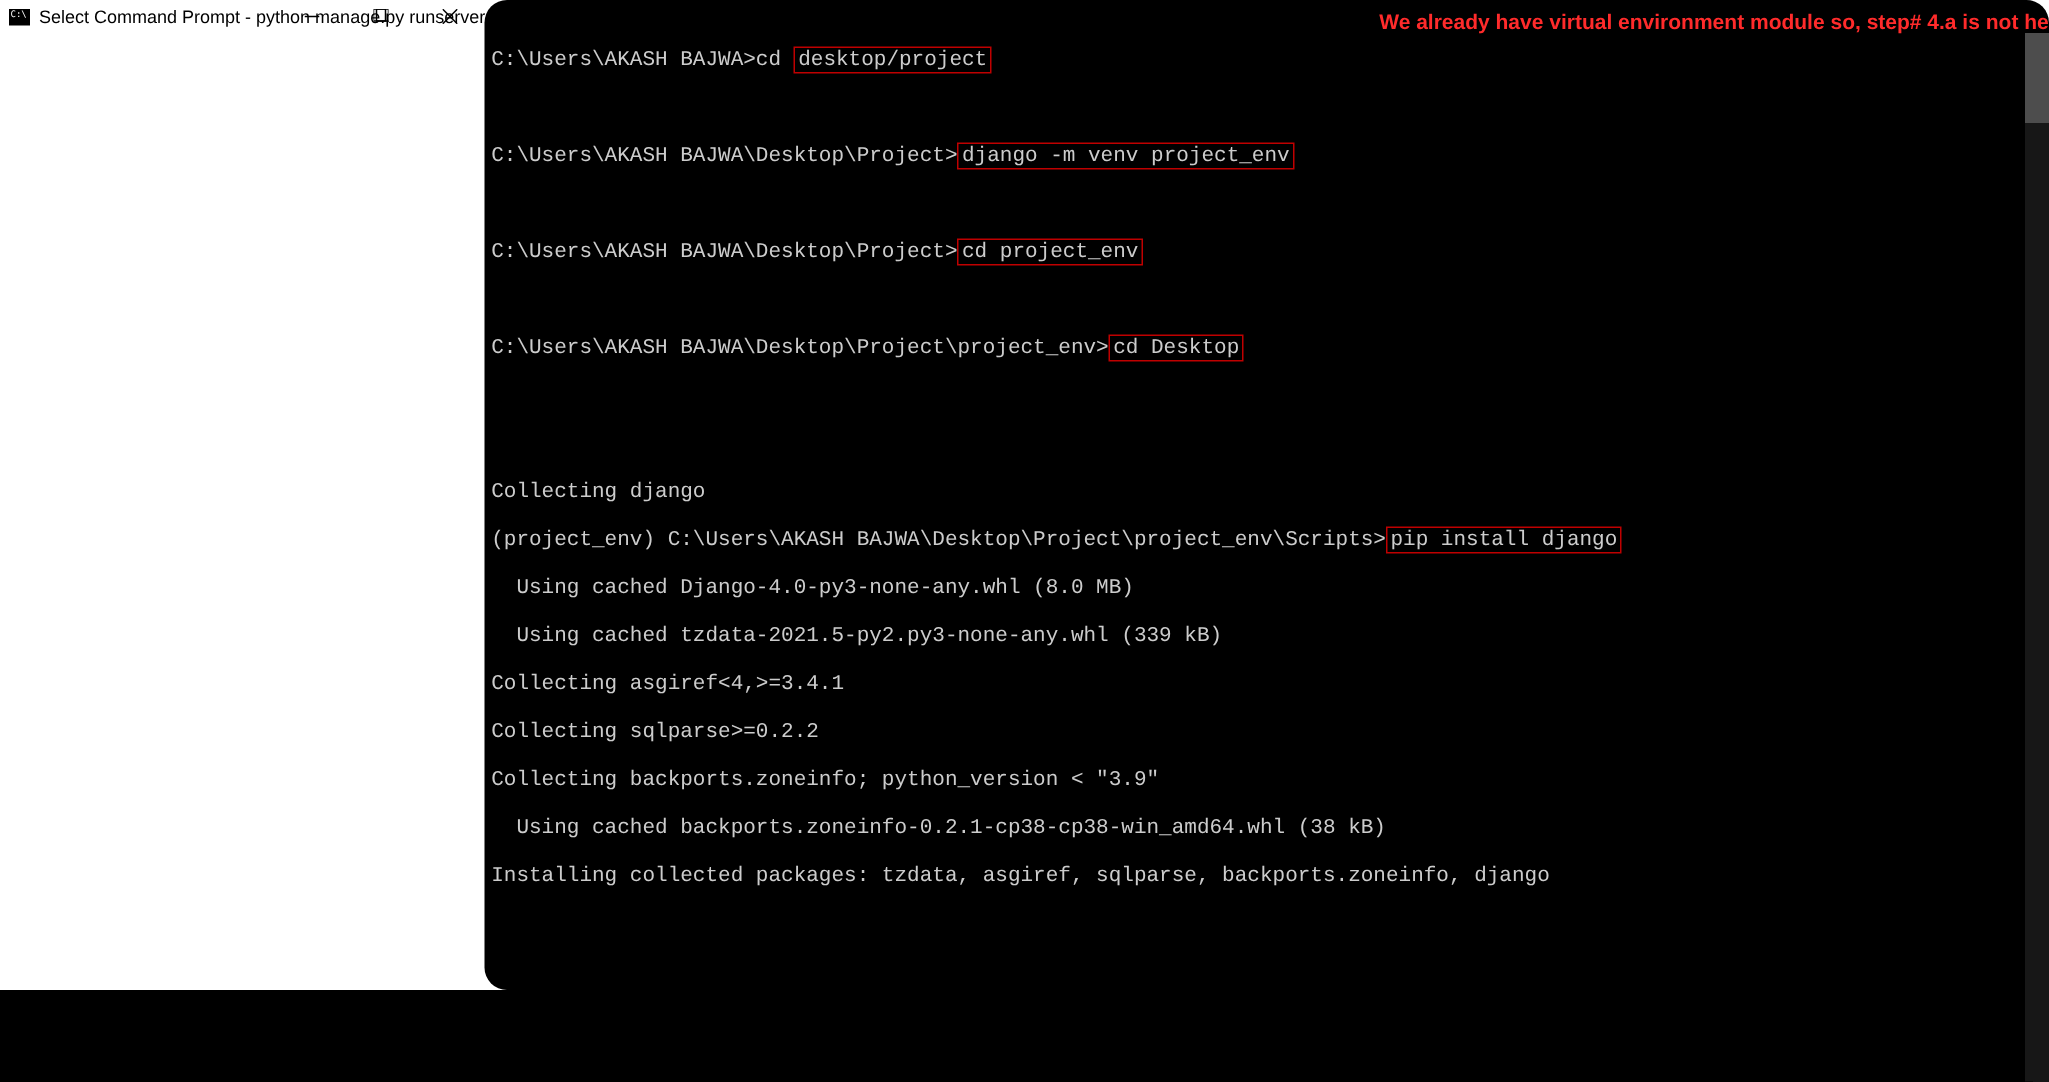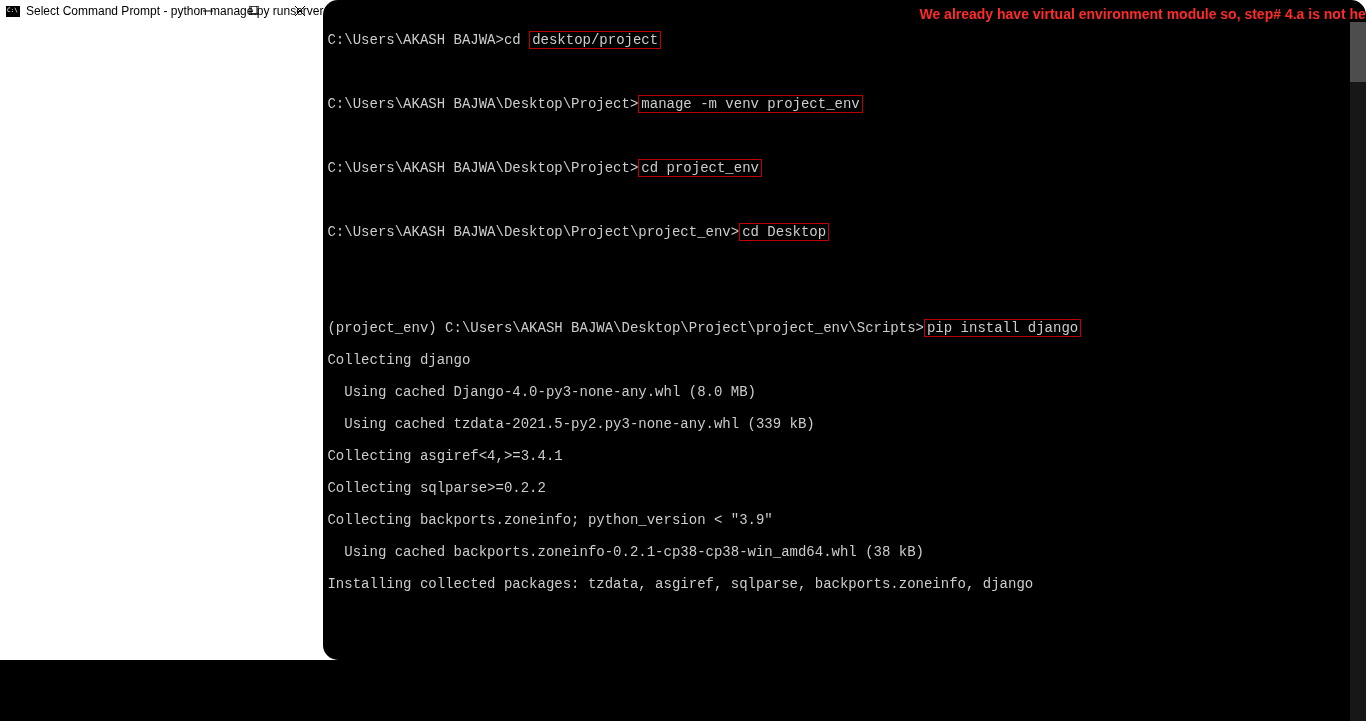--- a/index.html
+++ b/index.html
@@ -132,29 +132,29 @@
             <line x1="0" y1="0" x2="10" y2="10" stroke-width="1"></line>
             <line x1="10" y1="0" x2="0" y2="10" stroke-width="1"></line>
           </svg>
       </div>
     </div>
   </div>
 
   <div class="terminal">
 <span class="row"><span>C:\Users\AKASH BAJWA&gt;</span><span>cd</span> <span class="boxed">desktop/project</span></span>
 <span class="row"> </span>
-<span class="row"><span>C:\Users\AKASH BAJWA\Desktop\Project&gt;</span><span class="boxed">manage -m venv project_env</span></span>
+<span class="row"><span>C:\Users\AKASH BAJWA\Desktop\Project&gt;</span><span class="boxed">django -m venv project_env</span></span>
 <span class="row"> </span>
 <span class="row"><span>C:\Users\AKASH BAJWA\Desktop\Project&gt;</span><span class="boxed">cd project_env</span></span>
 <span class="row"> </span>
 <span class="row"><span>C:\Users\AKASH BAJWA\Desktop\Project\project_env&gt;</span><span class="boxed">cd Desktop</span></span>
 <span class="row"> </span>
 <span class="row"> </span>
+<span class="row">Collecting django</span>
 <span class="row"><span>(project_env) C:\Users\AKASH BAJWA\Desktop\Project\project_env\Scripts&gt;</span><span class="boxed">pip install django</span></span>
-<span class="row">Collecting django</span>
 <span class="row">  Using cached Django-4.0-py3-none-any.whl (8.0 MB)</span>
 <span class="row">  Using cached tzdata-2021.5-py2.py3-none-any.whl (339 kB)</span>
 <span class="row">Collecting asgiref&lt;4,&gt;=3.4.1</span>
 <span class="row">Collecting sqlparse&gt;=0.2.2</span>
 <span class="row">Collecting backports.zoneinfo; python_version &lt; "3.9"</span>
 <span class="row">  Using cached backports.zoneinfo-0.2.1-cp38-cp38-win_amd64.whl (38 kB)</span>
 <span class="row">Installing collected packages: tzdata, asgiref, sqlparse, backports.zoneinfo, django</span>
 
 
 

